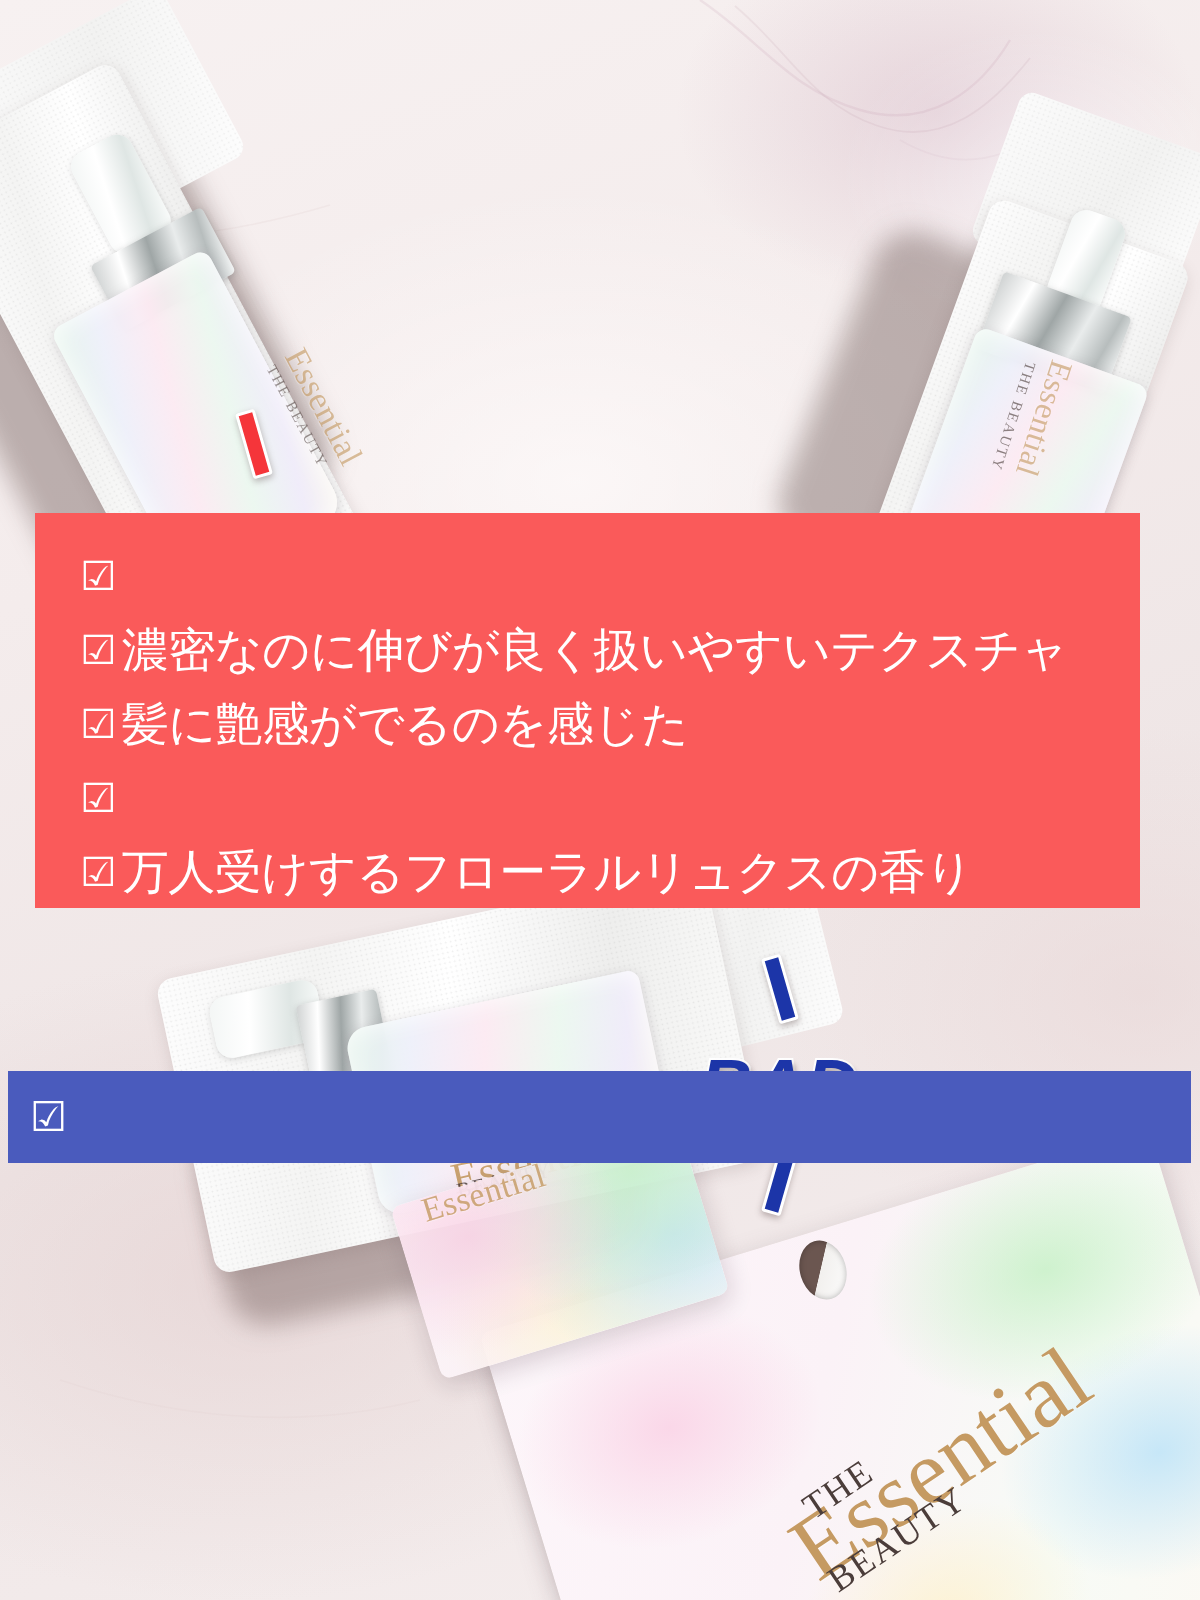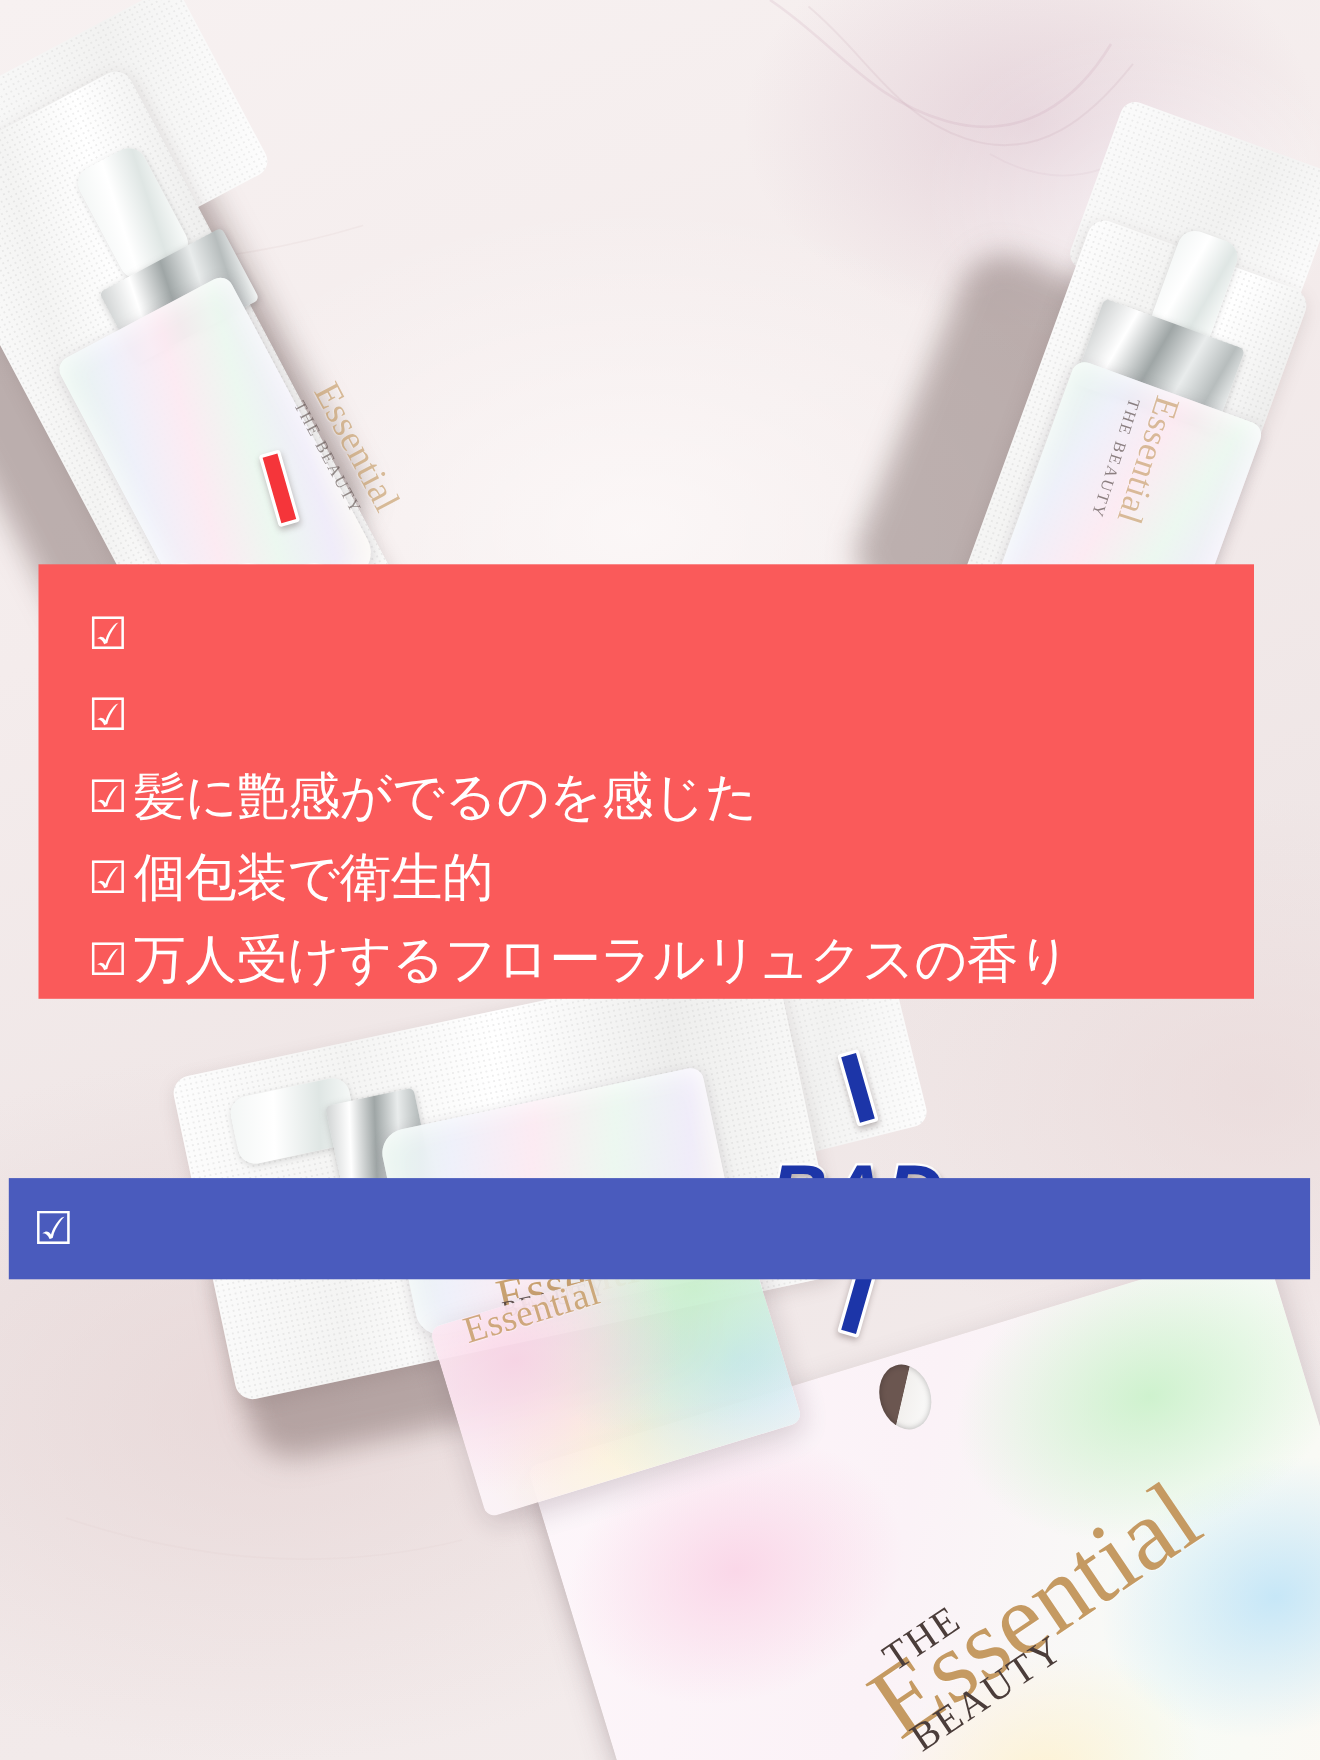--- a/index.html
+++ b/index.html
@@ -174,28 +174,28 @@
     <span class="badge-word">GOOD</span>
     <span class="slash r"></span>
   </div>
 
   <div class="panel" id="good-panel">
     <div class="line">
       <span class="ck">☑</span>
     </div>
     <div class="line">
       <span class="ck">☑</span>
+      <span>濃密なのに伸びが良く扱いやすいテクスチャ</span>
     </div>
     <div class="line">
       <span class="ck">☑</span>
       <span>髪に艶感がでるのを感じた</span>
     </div>
     <div class="line">
       <span class="ck">☑</span>
-      <span>個包装で衛生的</span>
     </div>
     <div class="line">
       <span class="ck">☑</span>
       <span>万人受けするフローラルリュクスの香り</span>
     </div>
   </div>
 
   <div class="badge" id="bad-badge" style="left:700px;top:955px;font-style:italic;">
     <span class="slash l"></span>
     <span class="badge-word">BAD</span>

